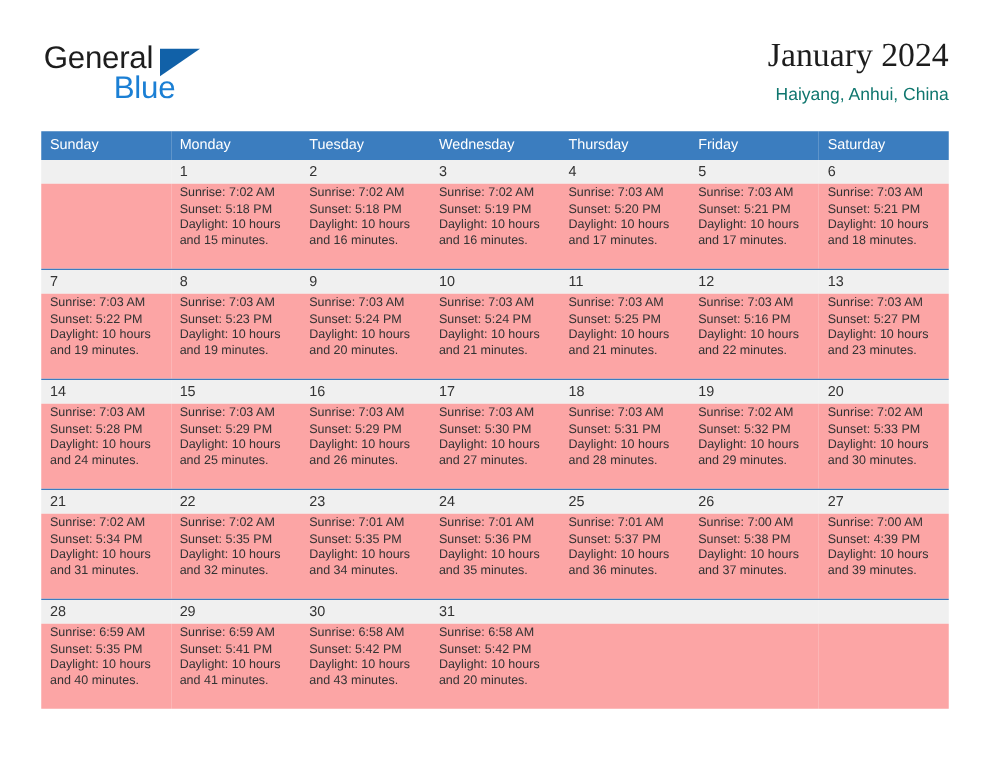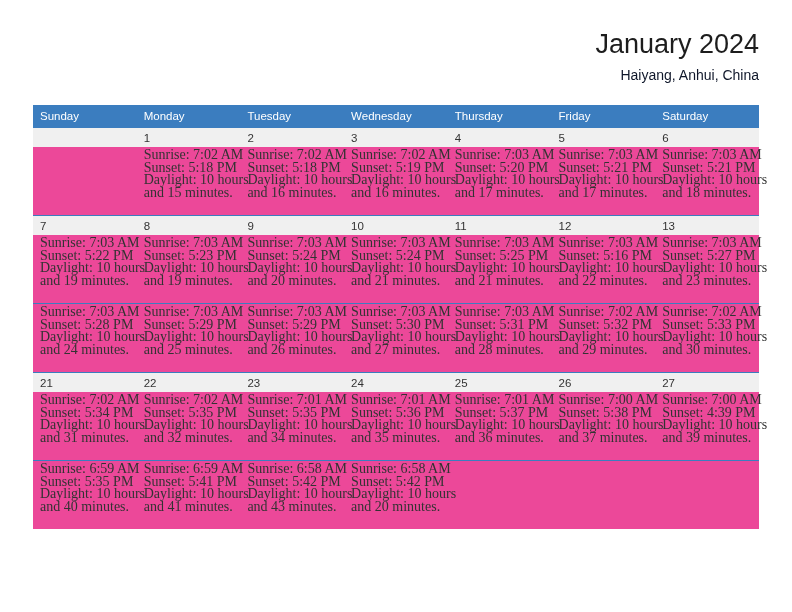--- a/index.html
+++ b/index.html
@@ -69,24 +69,25 @@
     position: absolute;
     right: 0;
     top: 0;
     text-align: right;
   }
   .cal-title {
     font-size: 27px;
     color: #1d1d1d;
     line-height: 32px;
     white-space: nowrap;
+    font-family: Liberation Serif, serif;
   }
   .cal-subtitle {
     font-size: 14px;
-    color: #0f172a;
+    color: #0f766e;
     line-height: 20px;
     margin-top: 5px;
     white-space: nowrap;
   }
 
   
   .calendar {
     position: absolute;
     left: 33px;
     top: 105px;
@@ -111,46 +112,50 @@
   .daynum-row td {
     background: #f0f0f0;
     font-size: 11.5px;
     color: #333333;
     padding: 3px 0 2px 7px;
     line-height: 14px;
     height: 14px;
     vertical-align: top;
   }
   .info-row td {
-    background: #ec4899;
-    font-size: 14px;
+    background: #fca5a5;
+    font-size: 10px;
     color: #333333;
     padding: 2px 6px 8px 7px;
     line-height: 12.7px;
     vertical-align: top;
     height: 58px;
-    font-family: Liberation Serif, serif;
   }
   .week-sep td {
     padding: 0;
     height: 1px;
     line-height: 1px;
     font-size: 0;
     background: #3b7dbf;
   }
   .info-line { display: block; white-space: nowrap; }
   .empty-cell { }
 </style>
 </head>
 <body>
 
 <div class="page">
 
   <div class="top">
 
+    <div class="logo">
+      <span class="logo-general">General</span>
+      <span class="logo-tri"></span>
+      <span class="logo-blue">Blue</span>
+    </div>
 
     <div class="titles">
       <div class="cal-title">January 2024</div>
       <div class="cal-subtitle">Haiyang, Anhui, China</div>
     </div>
 
   </div>
 
   <table class="calendar">
     <colgroup>
@@ -282,20 +287,29 @@
           <span class="info-line">Sunrise: 7:03 AM</span>
           <span class="info-line">Sunset: 5:27 PM</span>
           <span class="info-line">Daylight: 10 hours</span>
           <span class="info-line">and 23 minutes.</span>
         </td>
       </tr>
       <tr class="week-sep">
           <td colspan="7"></td>
         </tr>
 
+      <tr class="daynum-row">
+        <td>14</td>
+        <td>15</td>
+        <td>16</td>
+        <td>17</td>
+        <td>18</td>
+        <td>19</td>
+        <td>20</td>
+      </tr>
       <tr class="info-row">
         <td>
           <span class="info-line">Sunrise: 7:03 AM</span>
           <span class="info-line">Sunset: 5:28 PM</span>
           <span class="info-line">Daylight: 10 hours</span>
           <span class="info-line">and 24 minutes.</span>
         </td>
         <td>
           <span class="info-line">Sunrise: 7:03 AM</span>
           <span class="info-line">Sunset: 5:29 PM</span>
@@ -387,20 +401,29 @@
           <span class="info-line">Sunrise: 7:00 AM</span>
           <span class="info-line">Sunset: 4:39 PM</span>
           <span class="info-line">Daylight: 10 hours</span>
           <span class="info-line">and 39 minutes.</span>
         </td>
       </tr>
       <tr class="week-sep">
           <td colspan="7"></td>
         </tr>
 
+      <tr class="daynum-row">
+        <td>28</td>
+        <td>29</td>
+        <td>30</td>
+        <td>31</td>
+        <td></td>
+        <td></td>
+        <td></td>
+      </tr>
       <tr class="info-row">
         <td>
           <span class="info-line">Sunrise: 6:59 AM</span>
           <span class="info-line">Sunset: 5:35 PM</span>
           <span class="info-line">Daylight: 10 hours</span>
           <span class="info-line">and 40 minutes.</span>
         </td>
         <td>
           <span class="info-line">Sunrise: 6:59 AM</span>
           <span class="info-line">Sunset: 5:41 PM</span>

